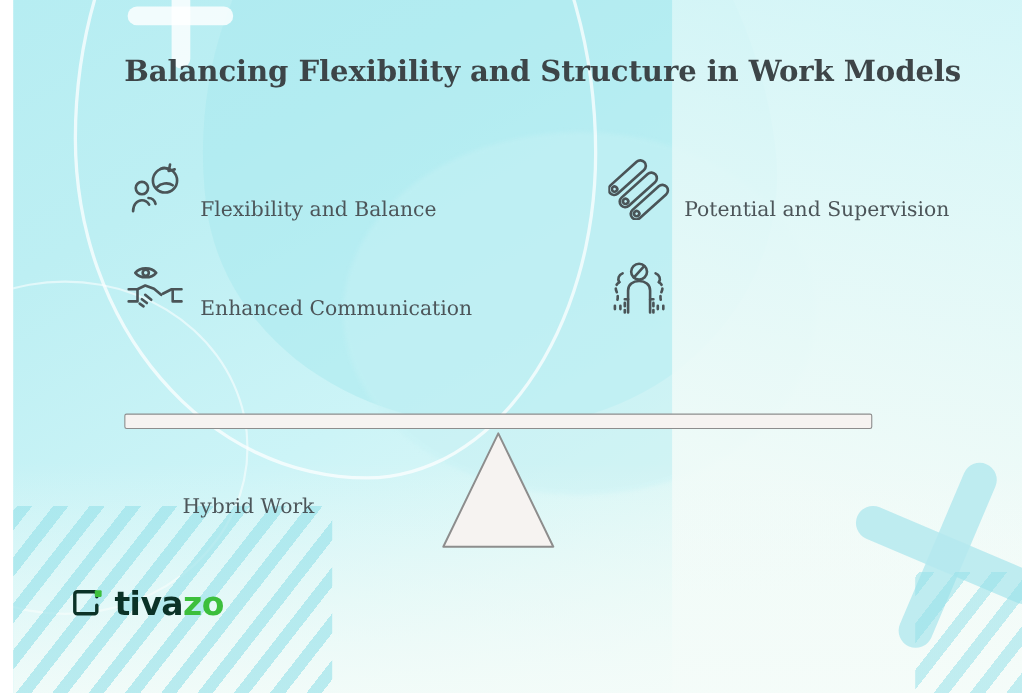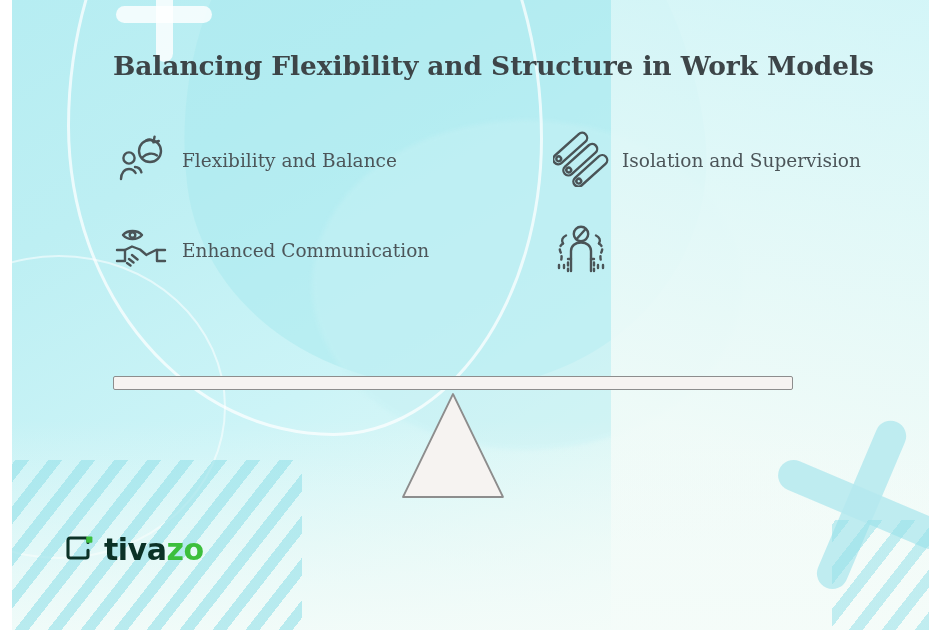--- a/index.html
+++ b/index.html
@@ -158,21 +158,21 @@
     color: #3d4548;
     white-space: nowrap;
   }
 
   .col { position: absolute; }
   .col-left  { left: 98px;  top: 113px; width: 400px; }
   .col-right { left: 538px; top: 113px; width: 390px; }
 
   .feature {
     display: flex;
-    align-items: center;
+    align-items: flex-end;
     height: 90px;
   }
   .feature-icon {
     width: 62px;
     min-width: 62px;
     height: 62px;
     display: flex;
     align-items: center;
     justify-content: center;
     margin-top: 2px;
@@ -302,21 +302,21 @@
             <g transform="rotate(-42 28 28)">
               <rect x="6" y="8" width="42" height="10" rx="5"></rect>
               <rect x="6" y="23" width="42" height="10" rx="5"></rect>
               <rect x="6" y="38" width="42" height="10" rx="5"></rect>
               <circle cx="11.5" cy="13" r="2.4"></circle>
               <circle cx="11.5" cy="28" r="2.4"></circle>
               <circle cx="11.5" cy="43" r="2.4"></circle>
             </g>
           </svg>
         </span>
-        <span class="feature-label">Isolation and Supervision</span>
+        <span class="feature-label">Potential and Supervision</span>
       </div>
 
       <div class="feature">
         <span class="feature-icon">
           <svg width="56" height="56" viewBox="0 0 56 56" fill="none" stroke="#4a5457" stroke-width="2.4" stroke-linecap="round" stroke-linejoin="round">
             <circle cx="28" cy="13" r="7.2"></circle>
             <path d="M23.4 18.2L32.6 8"></path>
             <path d="M18 50V30c0-5.5 4.5-8.5 10-8.5S38 24.5 38 30v20"></path>
             <path d="M18 38h-3v12" stroke-dasharray="3 3.4"></path>
             <path d="M38 38h3v12" stroke-dasharray="3 3.4"></path>
@@ -332,20 +332,21 @@
 
 
     </div>
 
     <div class="beam"></div>
     <div class="fulcrum">
       <svg width="106" height="110" viewBox="0 0 106 110" fill="#f6f3f1" stroke="#8d8d8d" stroke-width="1.8" stroke-linejoin="round">
         <polygon points="53,3 103,106 3,106"></polygon>
       </svg>
     </div>
+    <div class="base-label base-left">Hybrid Work</div>
 
     <div class="logo">
       <span class="logo-mark">
         <svg width="30" height="30" viewBox="0 0 30 30" fill="none">
           <path d="M23 7.5V5.2A2.2 2.2 0 0 0 20.8 3H5.2A2.2 2.2 0 0 0 3 5.2v15.6A2.2 2.2 0 0 0 5.2 23h15.6a2.2 2.2 0 0 0 2.2-2.2v-5.6" stroke="#0b3227" stroke-width="3.1" stroke-linecap="round"></path>
           <rect x="21.2" y="1.5" width="6.2" height="6.2" rx="1" fill="#3cbf3c"></rect>
         </svg>
       </span>
       <span class="logo-text"><span class="dark">tiva</span><span class="green">zo</span></span>
     </div>

